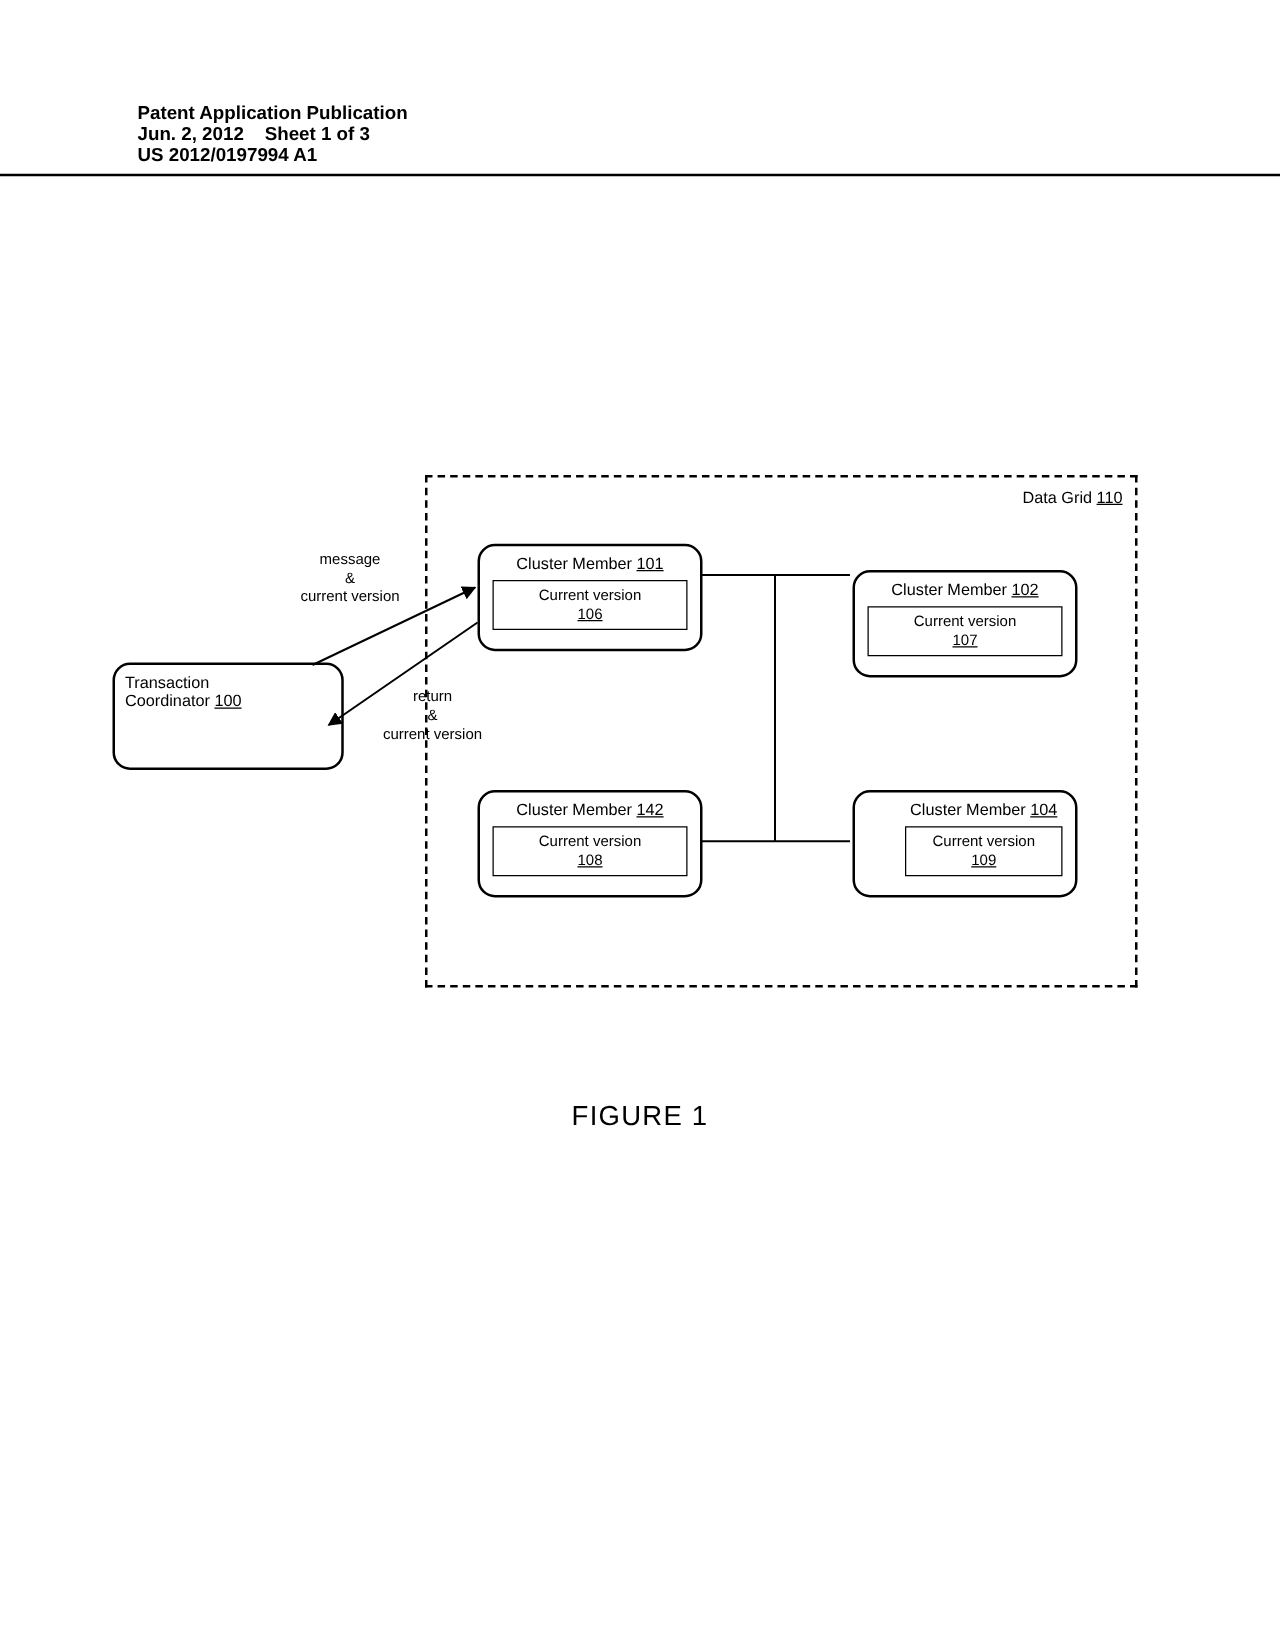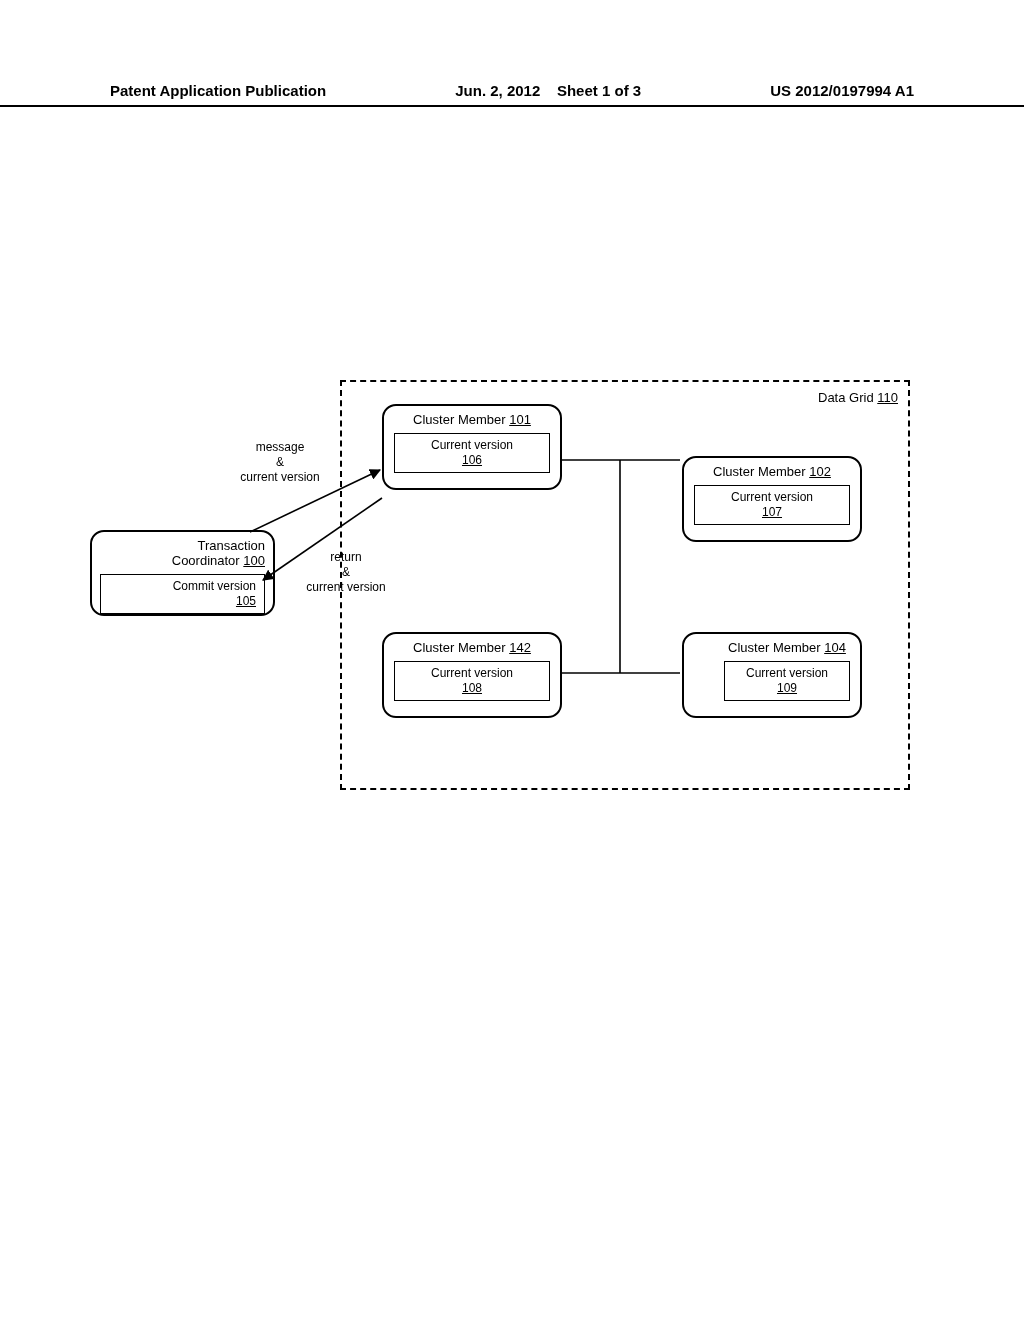--- a/index.html
+++ b/index.html
@@ -19,20 +19,21 @@
   .header {
     position: absolute;
     top: 82px;
     left: 0;
     width: 1024px;
     padding: 0 110px 6px 110px;
     border-bottom: 2px solid #000;
     display: flex;
     justify-content: space-between;
     font-size: 15px;
+    flex-direction: column;
   }
   .header .bold { font-weight: bold; }
   .diagram {
     position: absolute;
     top: 380px;
     left: 90px;
     width: 820px;
     height: 430px;
   }
   
@@ -63,35 +64,35 @@
   }
   .node .inner {
     margin-top: 6px;
     border: 1.5px solid #000;
     padding: 4px 10px 4px 10px;
     font-size: 12px;
     line-height: 1.25;
   }
   .cm { width: 180px; height: 86px; }
   
-  .cm101 { top: 22px;  left: 40px; }
+  .cm101 { top: 53px;  left: 40px; }
   .cm102 { top: 38px;  left: 340px; margin-top: 36px; }
   .cm103 { top: 250px; left: 40px; }
   .cm104 { top: 250px; left: 340px; padding-left: 40px; }
   
   .tc {
     position: absolute;
     top: 150px;
     left: 0;
     width: 185px;
     height: 86px;
     border: 2px solid #000;
     border-radius: 14px;
     background: #fff;
-    text-align: right;
+    text-align: left;
     font-size: 13px;
     padding: 6px 8px 8px 8px;
   }
   .tc .inner {
     margin-top: 6px;
     border: 1.5px solid #000;
     padding: 4px 8px;
     font-size: 12px;
     line-height: 1.25;
   }
@@ -189,24 +190,20 @@
         </div>
       </div>
     </div>
 
     <div class="tc">
       <div>
         <span>Transaction</span><br>
         <span>Coordinator </span>
         <span class="underline">100</span>
       </div>
-      <div class="inner">
-        <span>Commit version</span><br>
-        <span class="underline">105</span>
-      </div>
     </div>
 
     <div class="edgetext msg">
       <span>message</span><br>
       <span>&amp;</span><br>
       <span>current version</span>
     </div>
     <div class="edgetext ret">
       <span>return</span><br>
       <span>&amp;</span><br>
@@ -226,14 +223,15 @@
 
       <line x1="470" y1="80" x2="590" y2="80" stroke="#000" stroke-width="1.6"></line>
 
       <line x1="470" y1="293" x2="590" y2="293" stroke="#000" stroke-width="1.6"></line>
 
       <line x1="530" y1="80" x2="530" y2="293" stroke="#000" stroke-width="1.6"></line>
     </svg>
 
   </div>
 
+  <div class="figcap">FIGURE 1</div>
 
 </div>
 
 </body></html>

